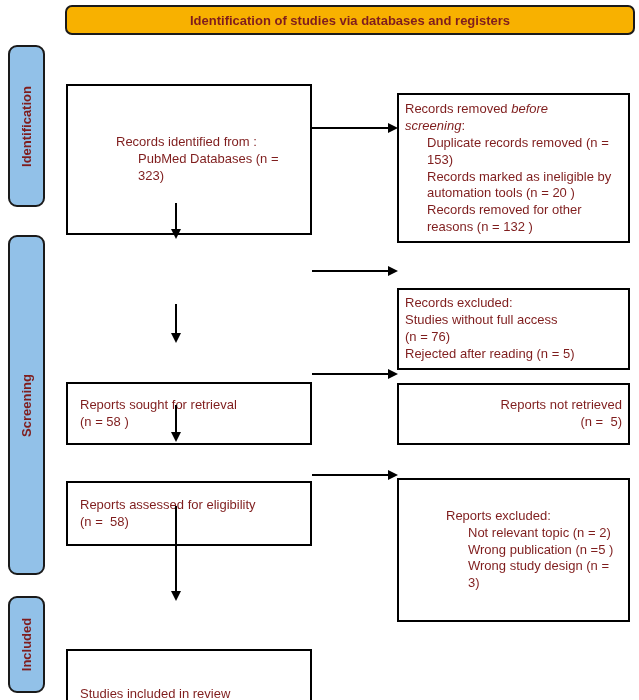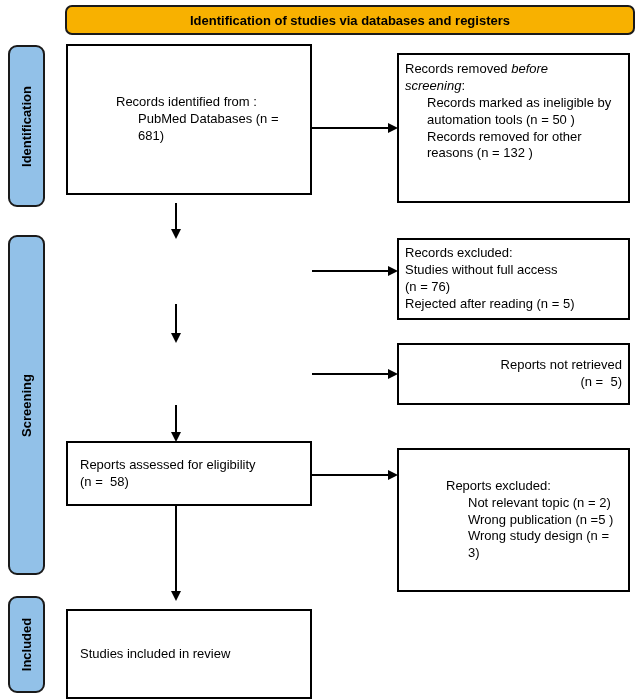--- a/index.html
+++ b/index.html
@@ -1,18 +1,18 @@
 <!DOCTYPE html>
 <html><head>
 <meta charset="utf-8">
 <style>
   html,body { margin:0; padding:0; background:#ffffff; }
   .canvas {
     position:relative; width:639px; height:700px; background:#ffffff;
-    font-family:"Liberation Sans", sans-serif; color:#000000;
+    font-family:"Liberation Sans", sans-serif; color:#7f1d1d;
   }
   
   .banner {
     position:absolute; left:65px; top:5px; width:570px; height:30px;
     background:#F8B100; border:2px solid #1a1a1a; border-radius:7px;
     box-sizing:border-box; display:flex; align-items:center; justify-content:center;
     font-weight:bold; font-size:13px;
   }
   
   .stage {
@@ -24,32 +24,32 @@
     transform:rotate(-90deg); white-space:nowrap;
     font-weight:bold; font-size:13px;
   }
   .stage-identification { top:45px;  height:162px; }
   .stage-screening      { top:235px; height:340px; }
   .stage-included       { top:596px; height:97px;  }
   
   .box {
     position:absolute; background:#fff; border:2px solid #000;
     box-sizing:border-box; font-size:13px; line-height:1.3;
-    display:flex; flex-direction:column; justify-content:center;
+    display:flex; flex-direction:column; justify-content:center;margin-top:40px;
   }
   .col-left  { left:66px;  width:246px; padding:6px 8px 6px 12px; }
   .col-right { left:397px; width:233px; padding:6px 6px 6px 6px; }
   .box-records-identified { top:44px;  height:151px;padding-left:48px; }
   .box-records-removed    { top:53px;  height:150px; justify-content:flex-start; }
   .box-records-screened   { top:238px; height:66px; }
-  .box-records-excluded   { top:238px; height:82px; }
+  .box-records-excluded   { top:248px; height:82px; }
   .box-reports-sought     { top:342px; height:63px; }
   .box-reports-not-retrieved { top:343px; height:62px;align-items:flex-end; }
   .box-reports-assessed   { top:441px; height:65px;justify-content:center; }
-  .box-reports-excluded   { top:448px; height:144px;padding-left:47px; }
+  .box-reports-excluded   { top:438px; height:144px;padding-left:47px; }
   .box-studies-included   { top:609px; height:90px; }
   .line   { white-space:pre-wrap; }
   .indent { padding-left:22px; white-space:pre-wrap; }
   .em     { font-style:italic; }
   
   .arrow-h { position:absolute; height:2px; background:#000; }
   .arrow-h::after {
     content:""; position:absolute; right:-10px; top:-4px; width:0; height:0;
     border-left:10px solid #000; border-top:5px solid transparent; border-bottom:5px solid transparent;
   }
@@ -81,37 +81,42 @@
   </div>
   <div class="stage stage-screening">
     <span>Screening</span>
   </div>
   <div class="stage stage-included">
     <span>Included</span>
   </div>
 
   <div class="box col-left box-records-identified">
     <div class="line">Records identified from :</div>
-    <div class="indent">PubMed Databases (n = 681)</div>
+    <div class="indent">PubMed Databases (n = 323)</div>
   </div>
 
 
+  <div class="box col-left box-reports-sought">
+    <div class="line">Reports sought for retrieval</div>
+    <div class="line">(n = 58 )</div>
+  </div>
 
   <div class="box col-left box-reports-assessed">
     <div class="line">Reports assessed for eligibility</div>
     <div class="line">(n =  58)</div>
   </div>
 
   <div class="box col-left box-studies-included">
     <div class="line">Studies included in review</div>
   </div>
 
   <div class="box col-right box-records-removed">
     <div class="line"><span>Records removed </span><span class="em">before</span><br><span class="em">screening</span><span>:</span></div>
-    <div class="indent">Records marked as ineligible by automation tools (n = 50 )</div>
+    <div class="indent">Duplicate records removed (n = 153)</div>
+    <div class="indent">Records marked as ineligible by automation tools (n = 20 )</div>
     <div class="indent">Records removed for other reasons (n = 132 )</div>
   </div>
 
   <div class="box col-right box-records-excluded">
     <div class="line">Records excluded:</div>
     <div class="line">Studies without full access</div>
     <div class="line">(n = 76)</div>
     <div class="line">Rejected after reading (n = 5)</div>
   </div>
 

